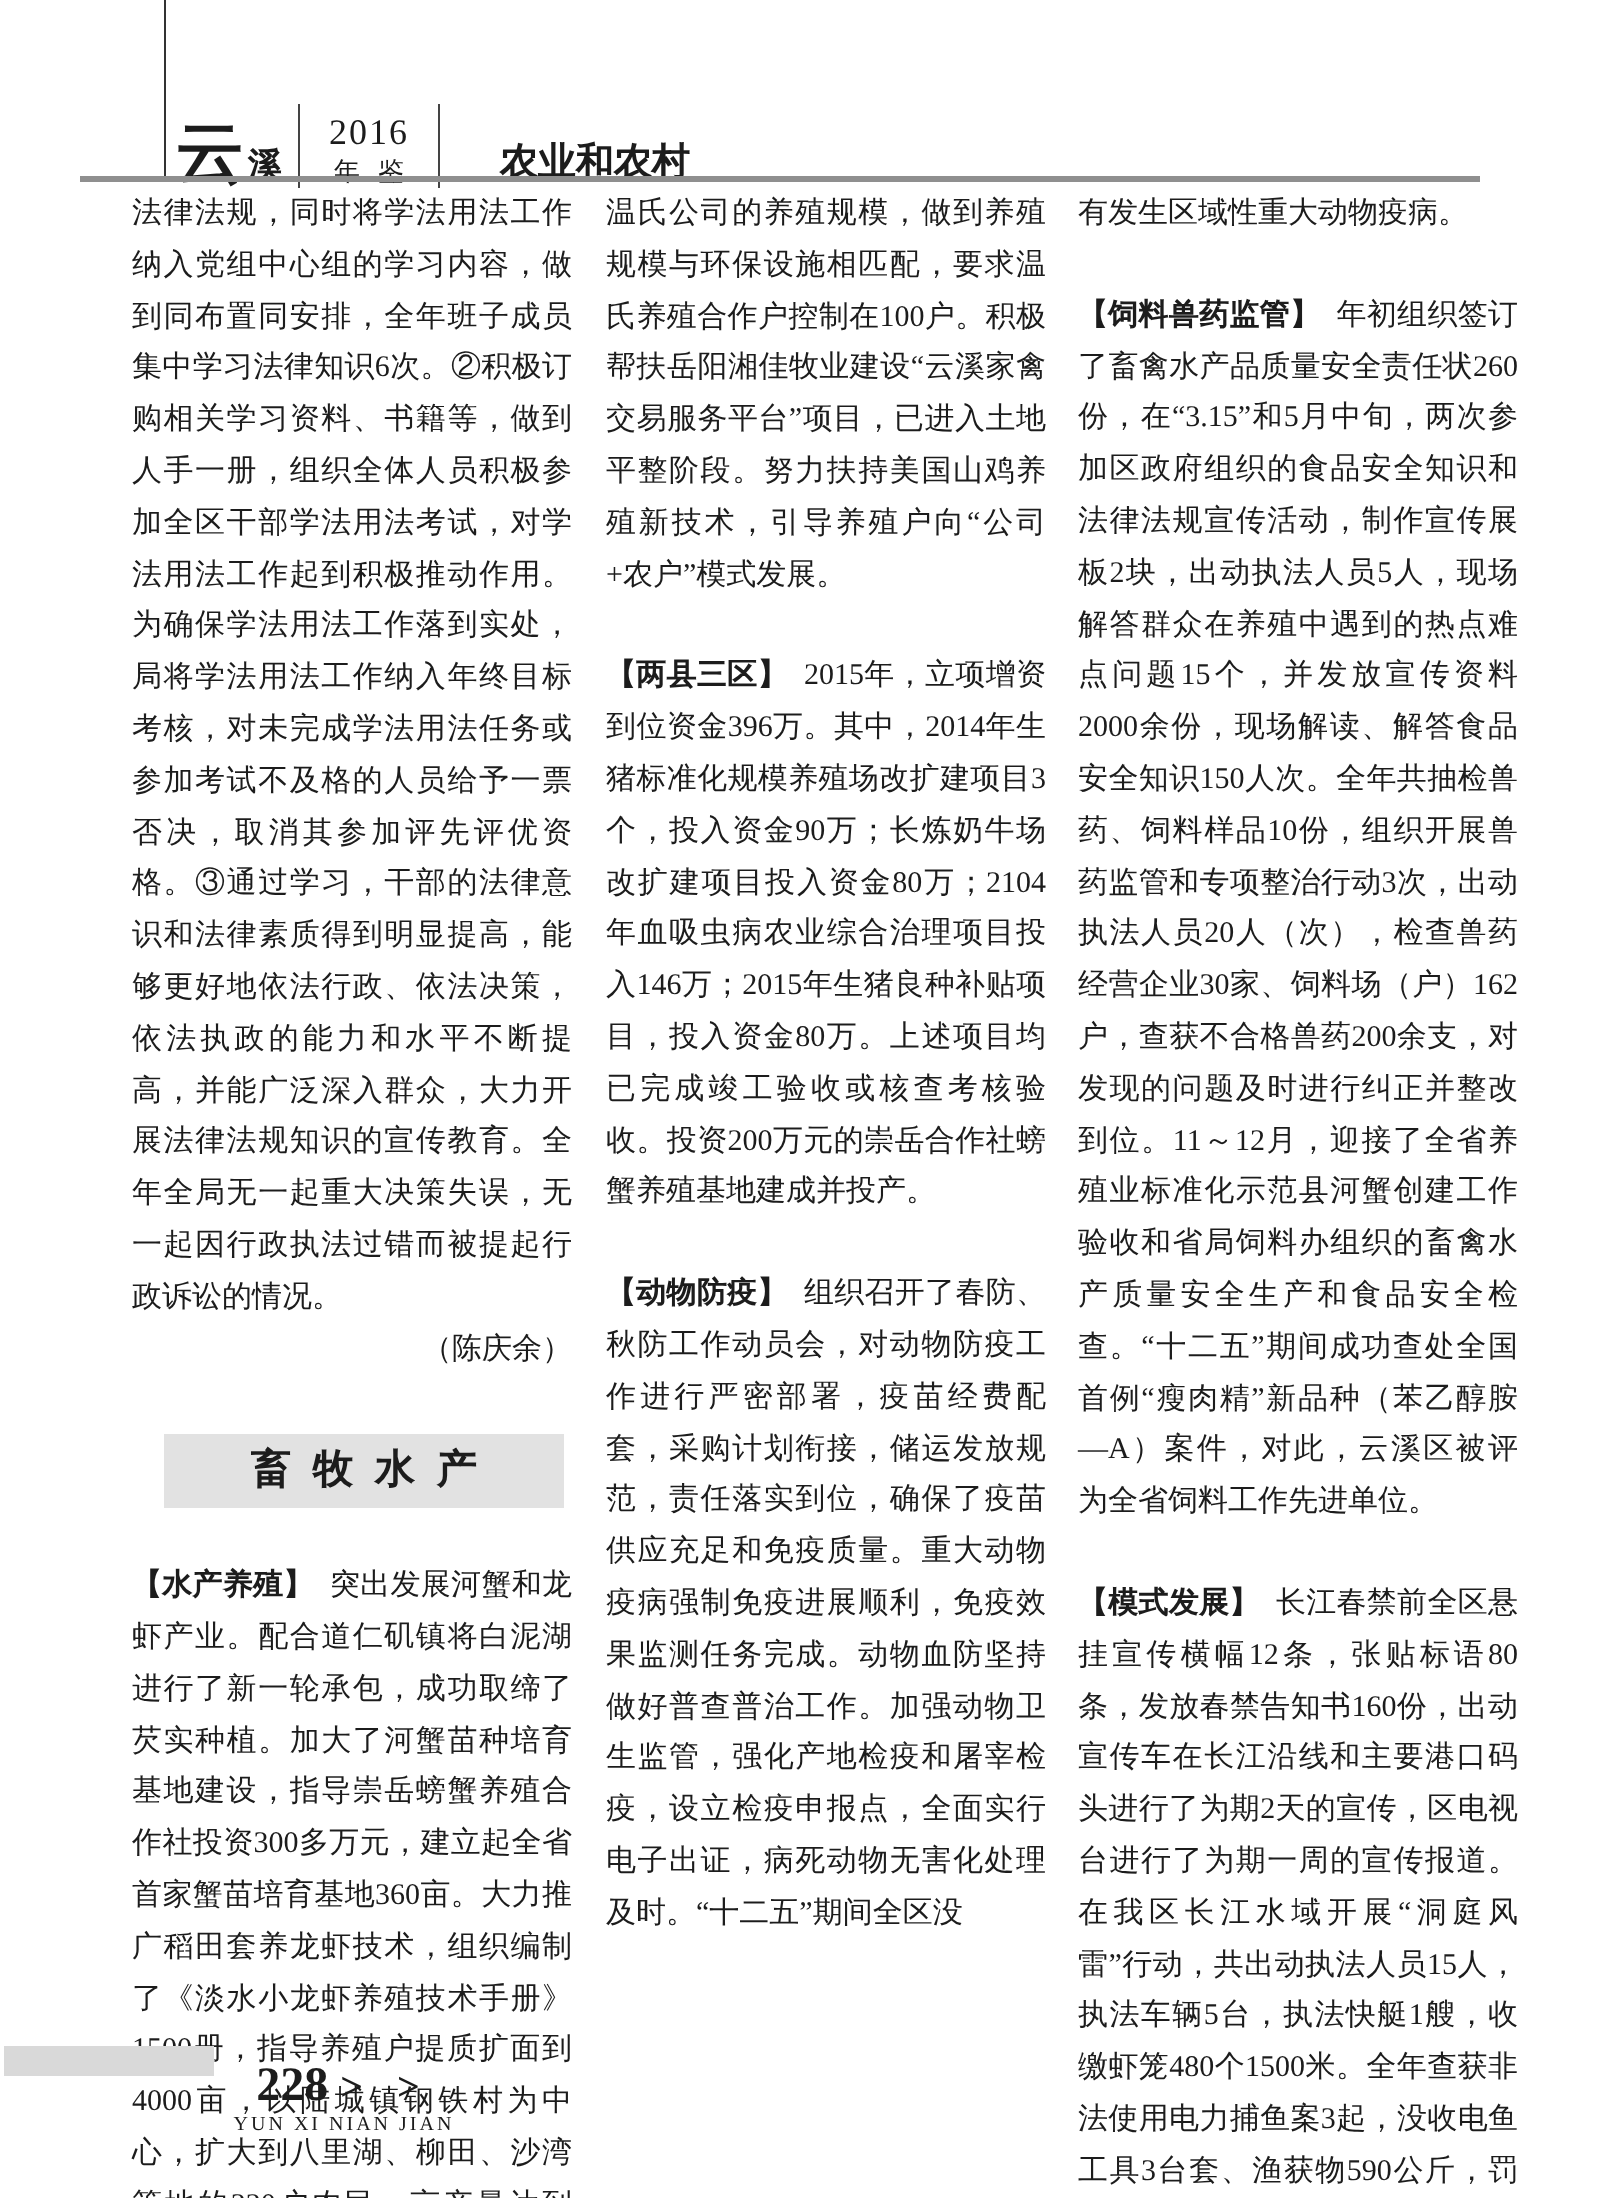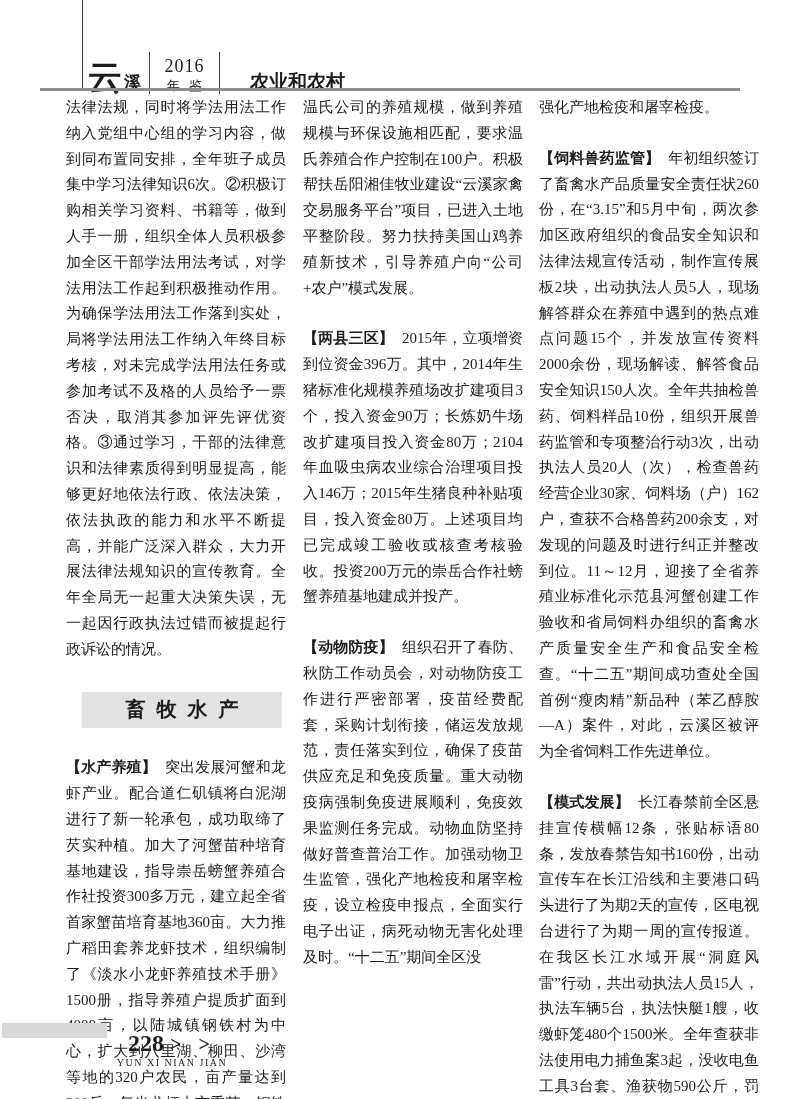--- a/index.html
+++ b/index.html
@@ -26,21 +26,21 @@
   .col-2{left:303px;}
   .col-3{left:539px;}
   .para{margin:0;}
   .para + .para{margin-top:24px;}
   .bh{font-weight:bold;font-family:"Liberation Sans","DejaVu Sans",sans-serif;margin-right:8px;}
   .attribution{text-align:right;margin:0;}
   .section-box{
     margin:29px 4px 26px 16px;background:#e2e2e2;text-align:center;
     font-weight:bold;font-size:20px;padding:6px 0 5px;
     letter-spacing:11px;text-indent:11px;
-    font-family:Liberation Mono, monospace;
+    font-family:Liberation Serif, serif;
   }
   
   .ftr-bar{position:absolute;left:2px;top:1023px;width:105px;height:15px;background:#d9d9d9;}
   .ftr-text{position:absolute;left:92px;top:1030px;width:160px;text-align:center;}
   .ftr-num{font-size:24px;line-height:26px;font-weight:bold;white-space:nowrap;}
   .ftr-arrows{font-size:20px;font-weight:bold;letter-spacing:6px;margin-left:6px;}
   .ftr-rom{font-size:10px;letter-spacing:1.5px;line-height:12px;white-space:nowrap;}
 </style>
 </head>
 <body>
@@ -56,33 +56,34 @@
       <span class="year-num">2016</span>
       <span class="year-cn">年鉴</span>
     </span>
     <span class="logo-div"></span>
     <span class="sec-title">农业和农村</span>
   </div>
   <div class="hdr-rule"></div>
 
   <div class="col col-1">
     <p class="para">法律法规，同时将学法用法工作纳入党组中心组的学习内容，做到同布置同安排，全年班子成员集中学习法律知识6次。②积极订购相关学习资料、书籍等，做到人手一册，组织全体人员积极参加全区干部学法用法考试，对学法用法工作起到积极推动作用。为确保学法用法工作落到实处，局将学法用法工作纳入年终目标考核，对未完成学法用法任务或参加考试不及格的人员给予一票否决，取消其参加评先评优资格。③通过学习，干部的法律意识和法律素质得到明显提高，能够更好地依法行政、依法决策，依法执政的能力和水平不断提高，并能广泛深入群众，大力开展法律法规知识的宣传教育。全年全局无一起重大决策失误，无一起因行政执法过错而被提起行政诉讼的情况。</p>
+    <p class="attribution">（陈庆余）</p>
     <div class="section-box">畜牧水产</div>
     <p class="para"><span class="bh">【水产养殖】</span><span>突出发展河蟹和龙虾产业。配合道仁矶镇将白泥湖进行了新一轮承包，成功取缔了芡实种植。加大了河蟹苗种培育基地建设，指导崇岳螃蟹养殖合作社投资300多万元，建立起全省首家蟹苗培育基地360亩。大力推广稻田套养龙虾技术，组织编制了《淡水小龙虾养殖技术手册》1500册，指导养殖户提质扩面到4000亩，以陆城镇钢铁村为中心，扩大到八里湖、柳田、沙湾等地的320户农民，亩产量达到200斤，每当龙虾上市季节，钢铁桥就成了小龙虾交易集市。</span></p>
 
   </div>
 
   <div class="col col-2">
     <p class="para">温氏公司的养殖规模，做到养殖规模与环保设施相匹配，要求温氏养殖合作户控制在100户。积极帮扶岳阳湘佳牧业建设“云溪家禽交易服务平台”项目，已进入土地平整阶段。努力扶持美国山鸡养殖新技术，引导养殖户向“公司+农户”模式发展。</p>
     <p class="para"><span class="bh">【两县三区】</span><span>2015年，立项增资到位资金396万。其中，2014年生猪标准化规模养殖场改扩建项目3个，投入资金90万；长炼奶牛场改扩建项目投入资金80万；2104年血吸虫病农业综合治理项目投入146万；2015年生猪良种补贴项目，投入资金80万。上述项目均已完成竣工验收或核查考核验收。投资200万元的崇岳合作社螃蟹养殖基地建成并投产。</span></p>
     <p class="para"><span class="bh">【动物防疫】</span><span>组织召开了春防、秋防工作动员会，对动物防疫工作进行严密部署，疫苗经费配套，采购计划衔接，储运发放规范，责任落实到位，确保了疫苗供应充足和免疫质量。重大动物疫病强制免疫进展顺利，免疫效果监测任务完成。动物血防坚持做好普查普治工作。加强动物卫生监管，强化产地检疫和屠宰检疫，设立检疫申报点，全面实行电子出证，病死动物无害化处理及时。“十二五”期间全区没</span></p>
   </div>
 
   <div class="col col-3">
-    <p class="para">强化产地检疫和屠宰检疫。</p>
+    <p class="para">有发生区域性重大动物疫病。</p>
     <p class="para"><span class="bh">【饲料兽药监管】</span><span>年初组织签订了畜禽水产品质量安全责任状260份，在“3.15”和5月中旬，两次参加区政府组织的食品安全知识和法律法规宣传活动，制作宣传展板2块，出动执法人员5人，现场解答群众在养殖中遇到的热点难点问题15个，并发放宣传资料2000余份，现场解读、解答食品安全知识150人次。全年共抽检兽药、饲料样品10份，组织开展兽药监管和专项整治行动3次，出动执法人员20人（次），检查兽药经营企业30家、饲料场（户）162户，查获不合格兽药200余支，对发现的问题及时进行纠正并整改到位。11～12月，迎接了全省养殖业标准化示范县河蟹创建工作验收和省局饲料办组织的畜禽水产质量安全生产和食品安全检查。“十二五”期间成功查处全国首例“瘦肉精”新品种（苯乙醇胺—A）案件，对此，云溪区被评为全省饲料工作先进单位。</span></p>
     <p class="para"><span class="bh">【模式发展】</span><span>长江春禁前全区悬挂宣传横幅12条，张贴标语80条，发放春禁告知书160份，出动宣传车在长江沿线和主要港口码头进行了为期2天的宣传，区电视台进行了为期一周的宣传报道。在我区长江水域开展“洞庭风雷”行动，共出动执法人员15人，执法车辆5台，执法快艇1艘，收缴虾笼480个1500米。全年查获非法使用电力捕鱼案3起，没收电鱼工具3台套、渔获物590公斤，罚款24000元，行政处罚3人，批评教育2人。4月15日和6月6日，局2次参加由市局统一组织的“两县三区”鱼类人工增殖放流活动，云溪投资</span></p>
   </div>
 
   <div class="ftr-bar"></div>
   <div class="ftr-text">
     <div class="ftr-num"><span>228</span><span class="ftr-arrows">&gt; &gt;</span></div>
     <div class="ftr-rom">YUN XI NIAN JIAN</div>
   </div>
 

